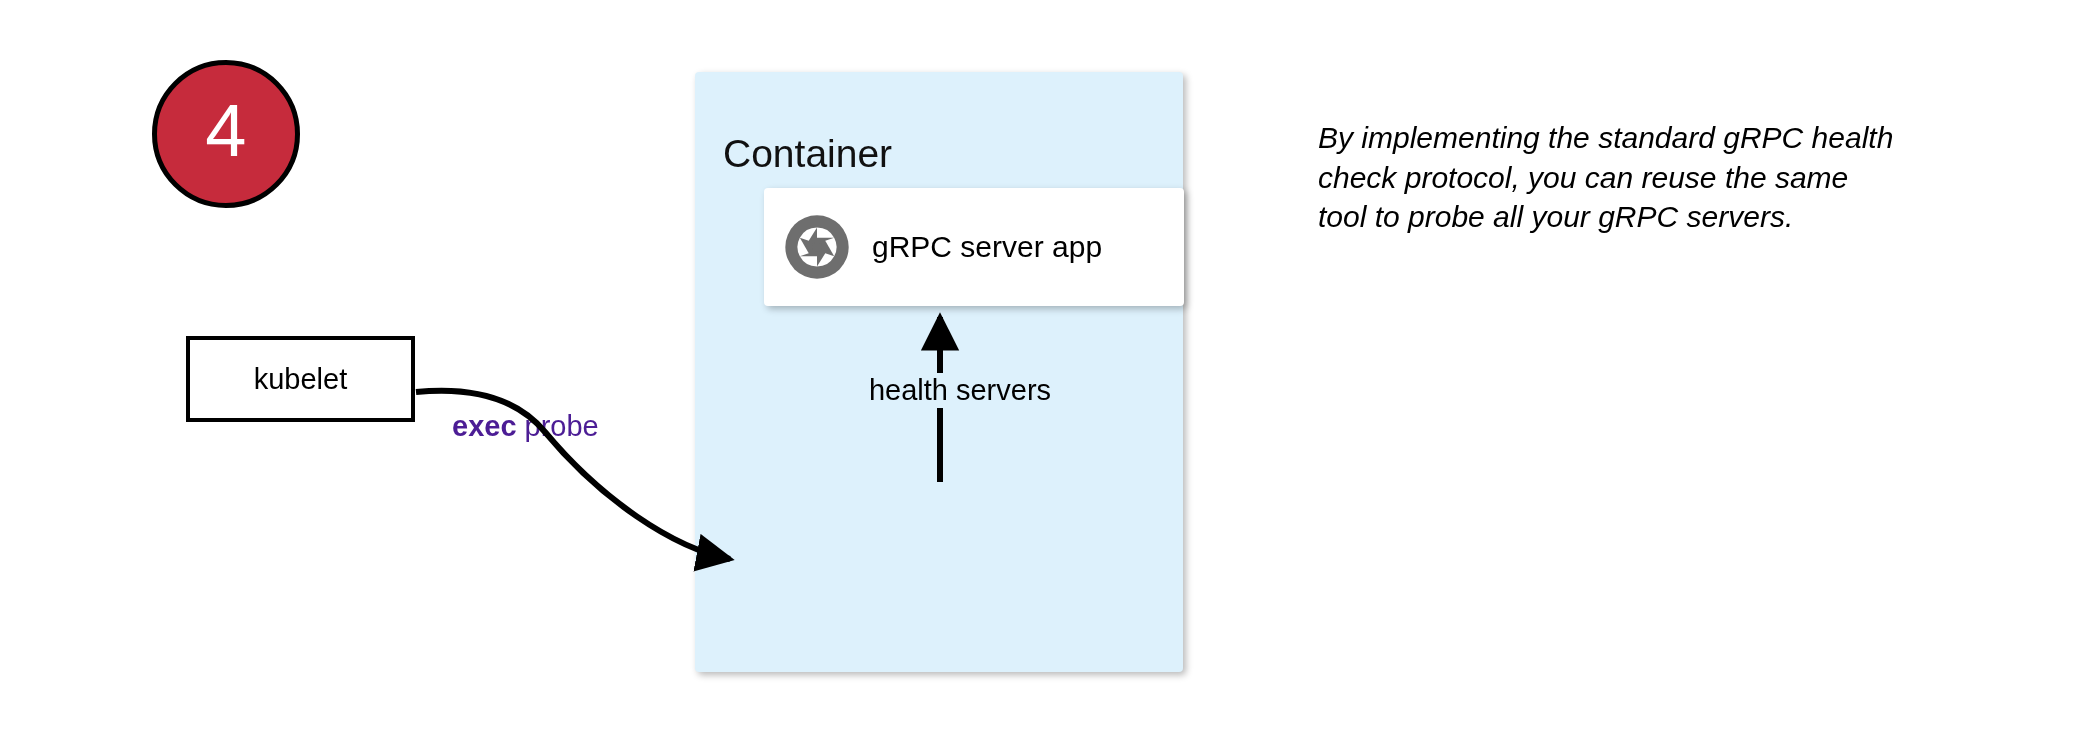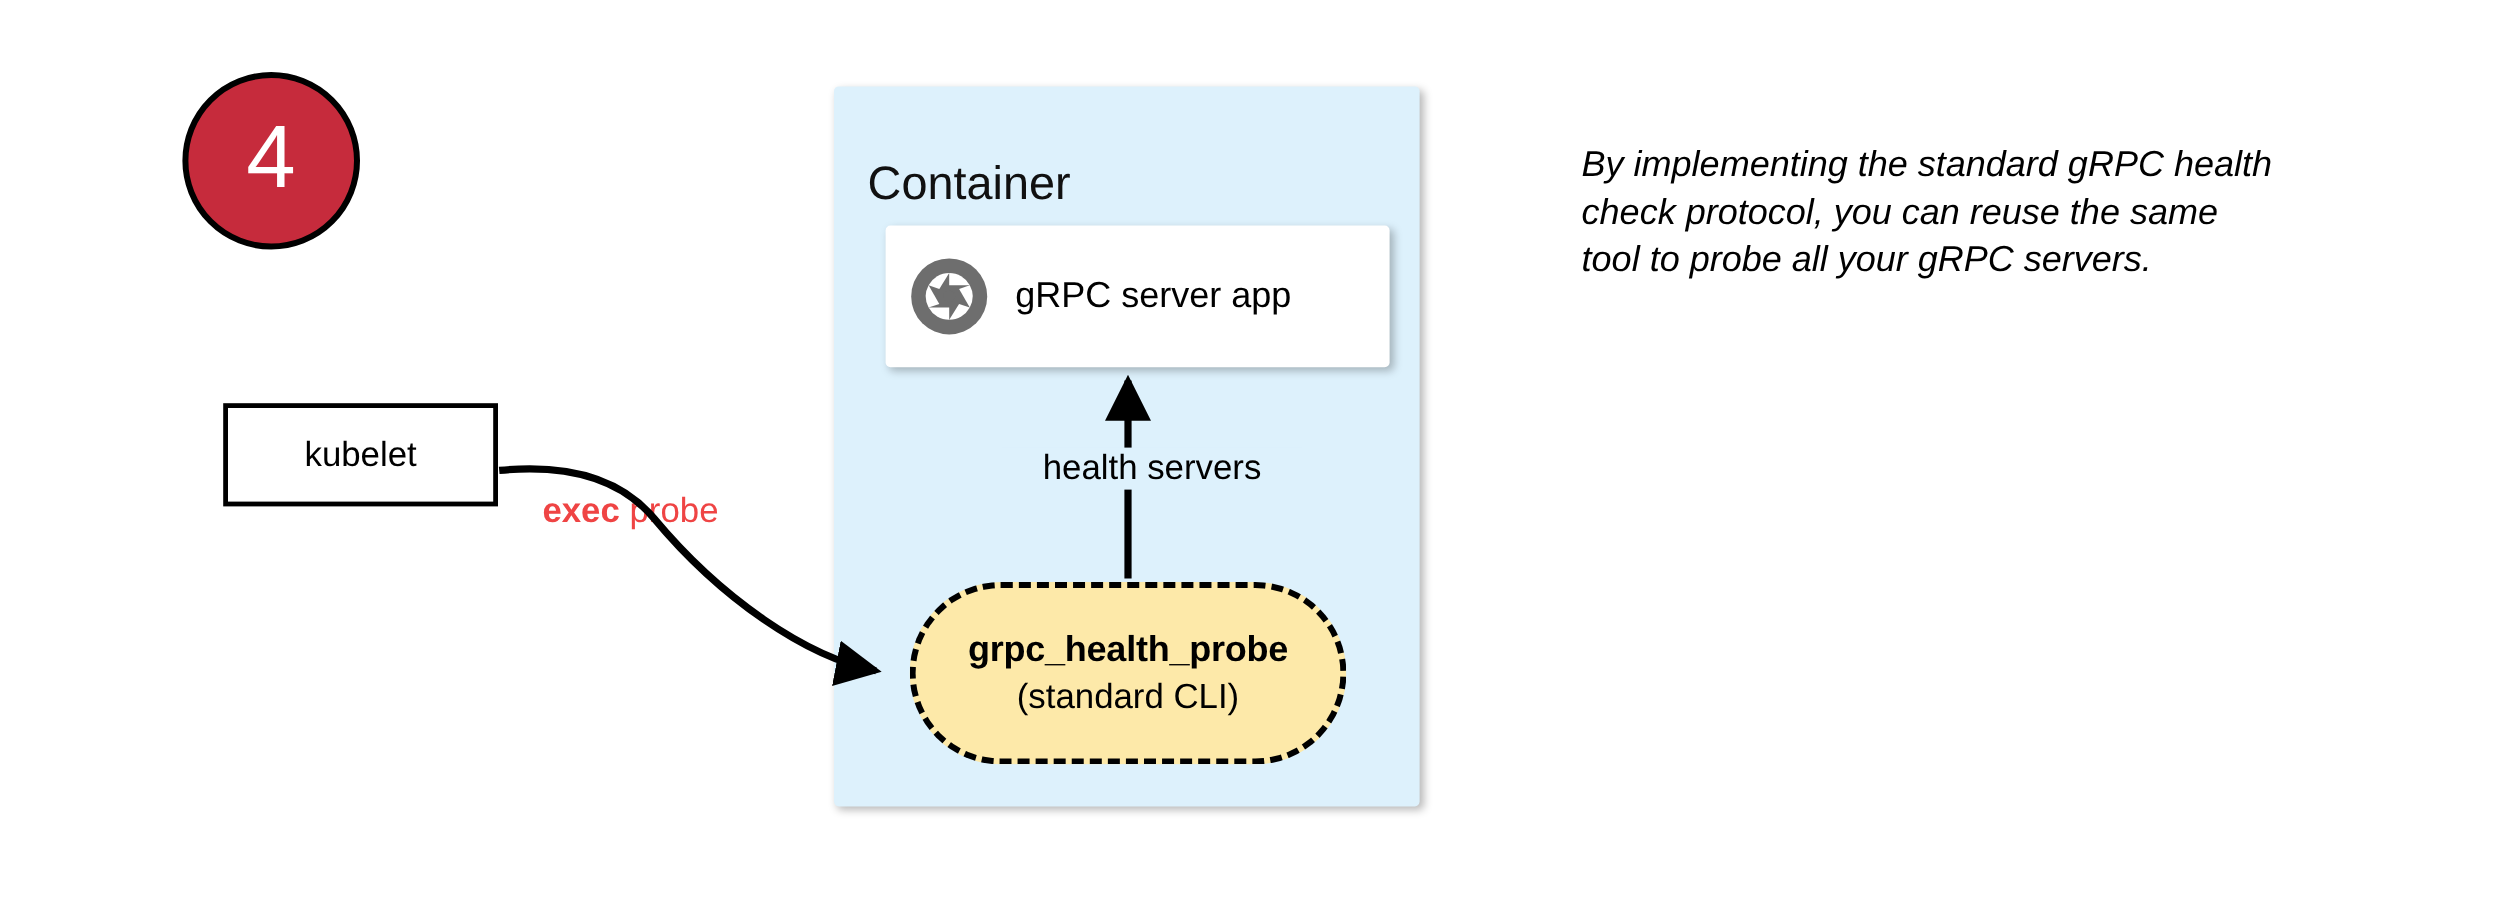--- a/index.html
+++ b/index.html
@@ -61,21 +61,21 @@
     top: 30px;
     font-size: 39px;
     line-height: 1;
     color: #111111;
     margin-top: 32px;
   }
 
   
   #server-card {
     position: absolute;
-    left: 738px;
+    left: 764px;
     top: 188px;
     width: 420px;
     height: 118px;
     background: #ffffff;
     border-radius: 4px;
     box-shadow: 3px 3px 7px rgba(0,0,0,0.26);
     display: flex;
     align-items: center;
     padding-left: 20px;
     box-sizing: border-box;
@@ -107,21 +107,21 @@
     color: #000000;
   }
 
   
   #exec-probe-label {
     position: absolute;
     left: 452px;
     top: 410px;
     font-size: 29px;
     white-space: nowrap;
-    color: #ef4444;
+    color: #4c1d95;
   }
   #exec-probe-label .strong { font-weight: bold; }
 
   
   #probe-pill {
     position: absolute;
     left: 758px;
     top: 485px;
     width: 364px;
     height: 152px;
@@ -229,20 +229,16 @@
   </svg>
 
   <div id="exec-probe-label">
     <span class="strong">exec</span><span> probe</span>
   </div>
 
   <div id="protocol-label">
     <div>health servers</div>
   </div>
 
-  <div id="probe-pill">
-    <div class="line1">grpc_health_probe</div>
-    <div class="line2">(standard CLI)</div>
-  </div>
 
   <div id="caption">By implementing the standard gRPC health check protocol, you can reuse the same tool to probe all your gRPC servers.</div>
 
 </div>
 
 </body></html>

